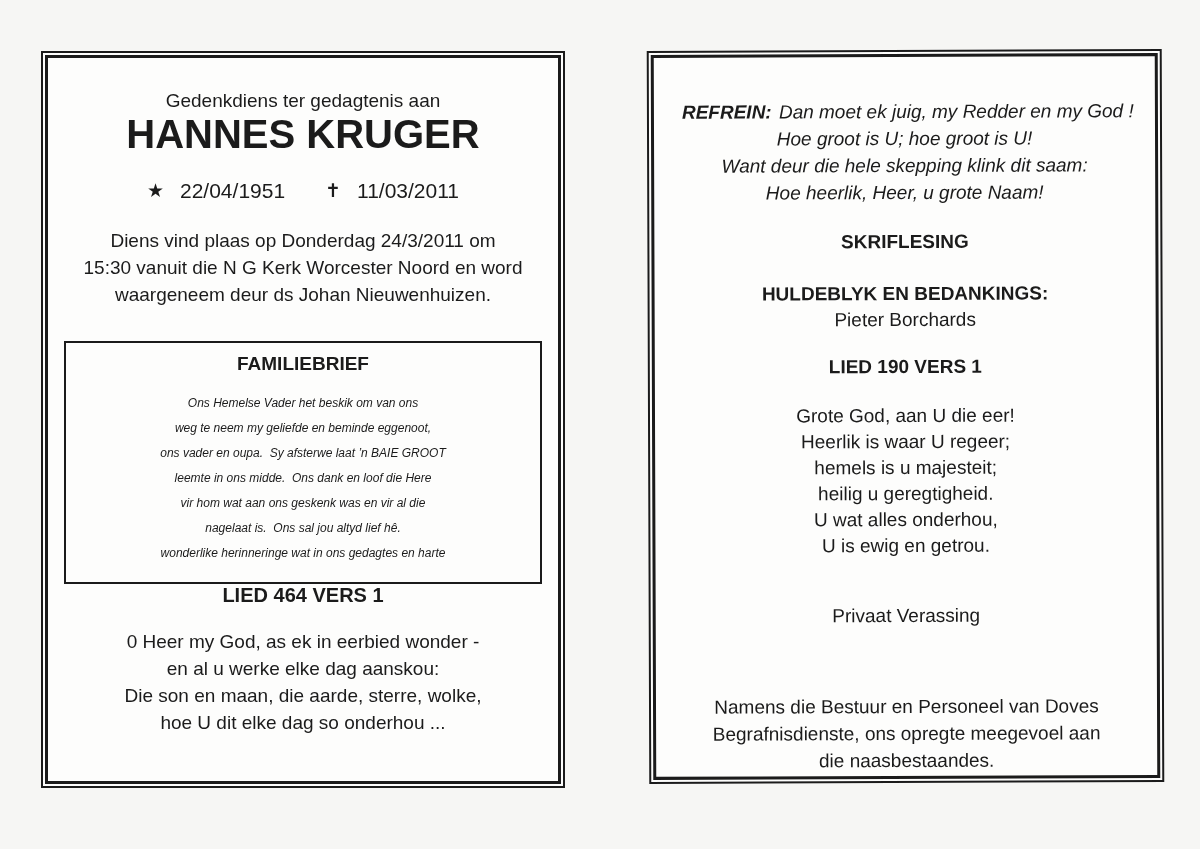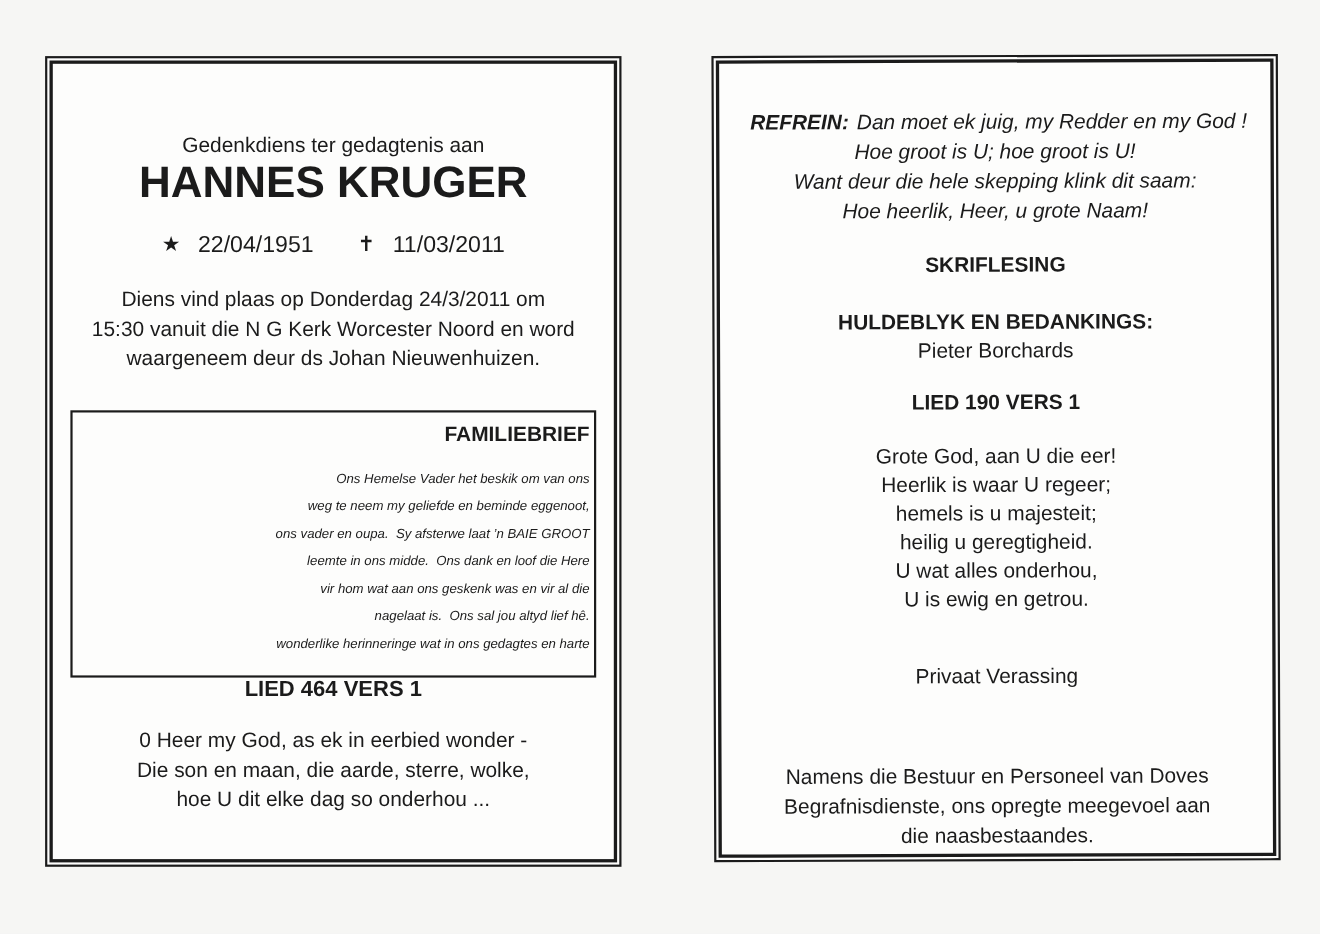--- a/index.html
+++ b/index.html
@@ -39,28 +39,28 @@
     inset: 2px;
     border: 3px solid #1b1b1b;
     box-sizing: border-box;
     text-align: center;
     padding: 0 14px;
     overflow: hidden;
   }
   .line-block div { white-space: pre-wrap; }
 
   
-  .intro        { margin-top: 64px; font-size: 19px; }
+  .intro        { margin-top: 32px; font-size: 19px; }
   .deceased-name{ font-size: 40px; font-weight: bold; }
   .dates-row    { margin-top: 22px; font-size: 21px; display: flex; justify-content: center; align-items: center; }
   .date-group   { display: flex; align-items: center; gap: 16px; }
   .date-group + .date-group { margin-left: 40px; }
   .date-icon    { font-size: 19px; position: relative; top: -1px; }
   .service-info { margin-top: 24px; font-size: 19px; line-height: 27px; }
-  .fam-box      { margin: 33px auto 0; width: 478px; border: 2px solid #1b1b1b; padding: 10px 4px 16px; box-sizing: border-box; text-align: right; }
+  .fam-box      { margin: 33px auto 0; width: 478px; border: 2px solid #1b1b1b; padding: 10px 4px 16px; box-sizing: border-box; }
   .fam-title    { font-size: 19px; font-weight: bold; }
   .fam-text     { margin-top: 16px; font-style: italic; font-size: 12px; line-height: 25px; }
   .lied-title   { font-size: 20px; font-weight: bold; }
   .verse        { margin-top: 21px; font-size: 19px; line-height: 27px; }
 
   
   .refrein      { margin-top: 41px; font-size: 19px; font-style: italic; line-height: 27px; }
   .refrein-first{ display: flex; align-items: baseline; }
   .refrein-label{ font-weight: bold; padding-left: 14px; white-space: nowrap; }
   .refrein-first-text { flex: 1; text-align: center; }
@@ -109,20 +109,21 @@
           <div>leemte in ons midde.  Ons dank en loof die Here</div>
           <div>vir hom wat aan ons geskenk was en vir al die</div>
           <div>nagelaat is.  Ons sal jou altyd lief hê.</div>
           <div>wonderlike herinneringe wat in ons gedagtes en harte</div>
         </div>
     </div>
 
     <div class="lied-title">LIED 464 VERS 1</div>
     <div class="verse line-block">
         <div>0 Heer my God, as ek in eerbied wonder -</div>
+        <div>en al u werke elke dag aanskou:</div>
         <div>Die son en maan, die aarde, sterre, wolke,</div>
         <div>hoe U dit elke dag so onderhou ...</div>
       </div>
 
   </div>
 </div>
 
 <div class="page page-right">
   <div class="page-frame">
 

